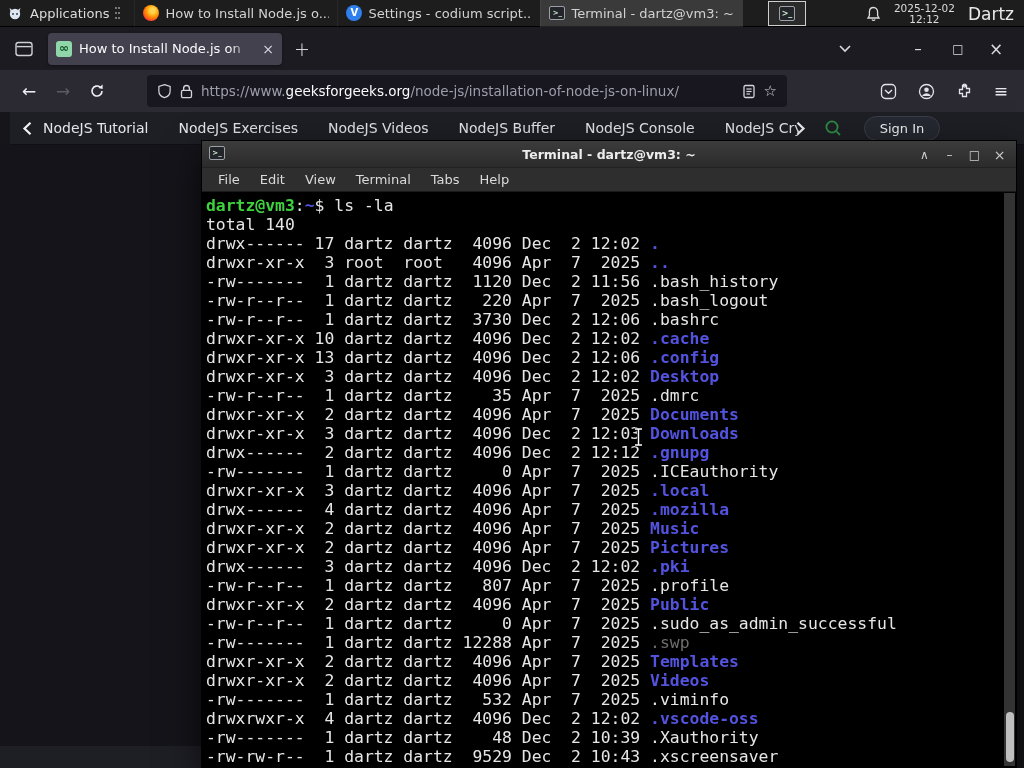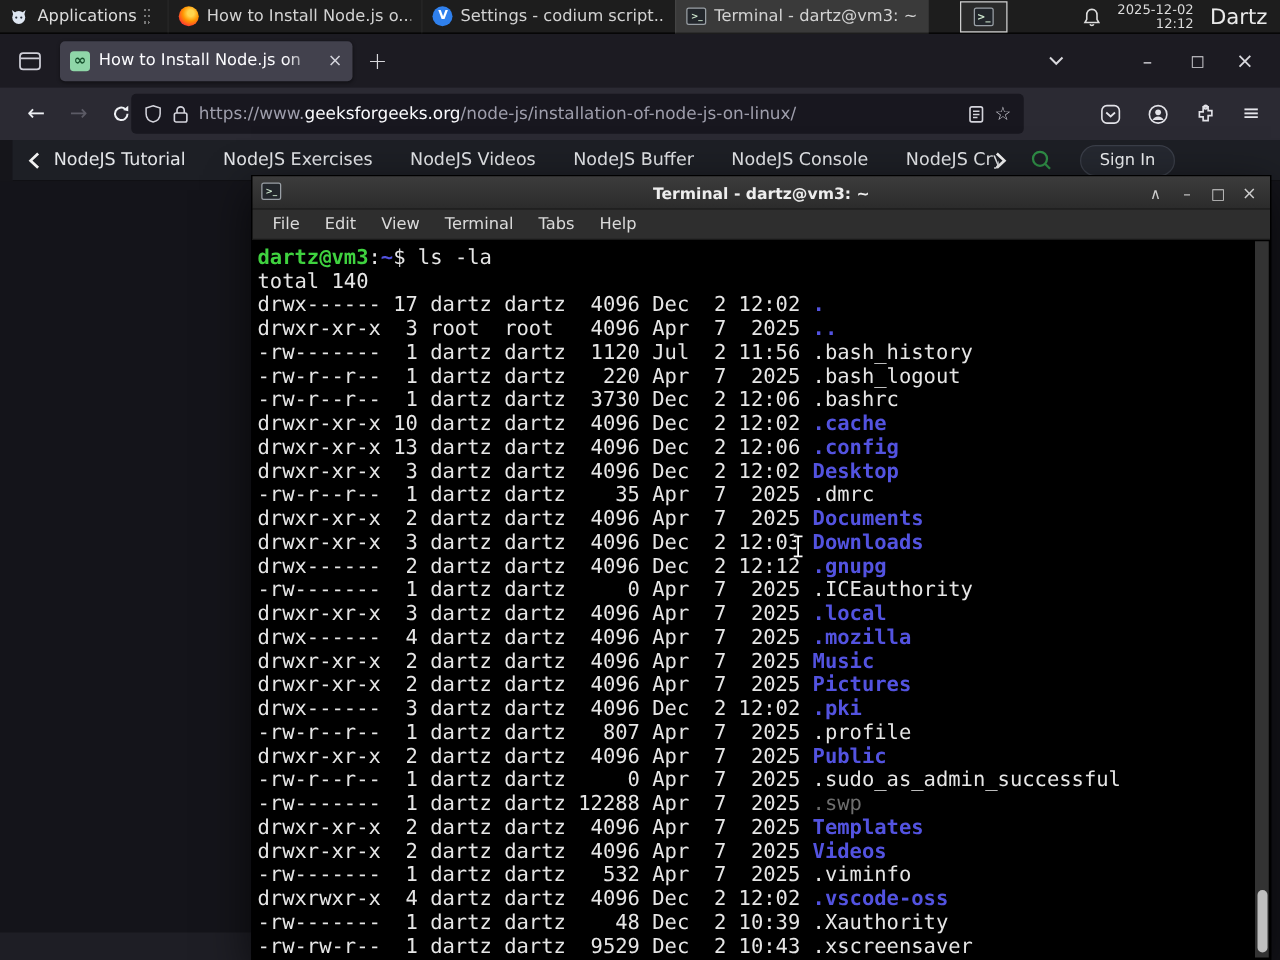--- a/index.html
+++ b/index.html
@@ -30,21 +30,21 @@
             color:#fff; font-size:10px; font-weight:bold; text-align:center; line-height:16px; }
   .ic-term { width:16px; height:14px; flex:0 0 16px; background:#22262b; border:1px solid #9aa0a6;
              border-radius:2px; color:#cfe8cf; font-size:7px; font-weight:bold;
              line-height:12px; text-align:center; letter-spacing:0; }
   .dockbox { position:absolute; left:768px; top:1px; width:38px; height:25px;
              border:1px solid #cfcfcf; background:#2a2a2a; display:flex;
              align-items:center; justify-content:center; }
   .dockbox .ic-term { width:18px; height:15px; font-size:8px; line-height:13px; }
   .panel-right { position:absolute; right:0; top:0; height:27px; display:flex;
                  align-items:center; gap:13px; padding-right:10px; }
-  .clock { text-align:right; font-size:10.5px; line-height:11px; color:#dcdcdc; }
+  .clock { text-align:center; font-size:10.5px; line-height:11px; color:#dcdcdc; }
   .pl-user { font-size:17px; color:#eaeaea; }
 
   
   .tabbar { position:absolute; top:27px; left:0; width:1024px; height:43px;
             background:#1c1b22; display:flex; align-items:center; padding:0 10px 0 14px; }
   .fxview { color:#cfcfd8; margin-right:6px; }
   .tab { margin-left:8px; width:234px; height:32px; background:#42414d; border-radius:4px;
          display:flex; align-items:center; gap:7px; padding:0 8px; color:#fbfbfe;
          box-shadow:0 1px 3px rgba(0,0,0,.4); }
   .tab-title { font-size:13px; flex:1; white-space:nowrap; overflow:hidden;
@@ -55,21 +55,21 @@
   .tab-close { font-size:14px; color:#d6d6de; line-height:14px; }
   .newtab { margin-left:12px; font-size:19px; color:#d7d7db; font-weight:300; }
   .tb-right { margin-left:auto; display:flex; align-items:center; }
   .wc { color:#d9d9de; text-align:center; }
 
   
   .toolbar { position:absolute; top:70px; left:0; width:1024px; height:42px;
              background:#2b2a33; display:flex; align-items:center; padding:0 12px; }
   .navbtn { font-size:17px; color:#eef0f4; width:34px; text-align:center; }
   .navbtn.dim { color:#5c5b66; }
-  .urlbar { width:714px; height:32px; background:#18171f; border-radius:4px;
+  .urlbar { margin-left:42px; width:640px; height:32px; background:#18171f; border-radius:4px;
             display:flex; align-items:center; gap:8px; padding:0 10px; }
   .urltext { font-size:13.5px; color:#9e9eac; white-space:nowrap; overflow:hidden; flex:1; }
   .urltext .domain { color:#fbfbfe; }
   .star { font-size:15px; color:#d2d2da; }
   .tool-icons { margin-left:auto; display:flex; align-items:center; gap:21px; padding-right:4px; }
   .hamb { font-size:17px; color:#e6e6ec; }
 
   
   .gfgnav { position:absolute; top:112px; left:10px; width:1024px; height:33px;
             background:#1d1f25; display:flex; align-items:center; padding:0 12px;
@@ -259,21 +259,21 @@
       <span class="t-menu-item">View</span>
       <span class="t-menu-item">Terminal</span>
       <span class="t-menu-item">Tabs</span>
       <span class="t-menu-item">Help</span>
     </div>
   <div class="t-content">
       <div class="tline"><span class="b" style="color: rgb(63, 210, 63);">dartz@vm3</span><span>:</span><span class="b" style="color: rgb(83, 83, 224);">~</span><span>$ ls -la</span></div>
       <div class="tline">total 140</div>
       <div class="tline"><span>drwx------ 17 dartz dartz  4096 Dec  2 12:02 </span><span class="b" style="color: rgb(83, 83, 224);">.</span></div>
       <div class="tline"><span>drwxr-xr-x  3 root  root   4096 Apr  7  2025 </span><span class="b" style="color: rgb(83, 83, 224);">..</span></div>
-      <div class="tline"><span>-rw-------  1 dartz dartz  1120 Jul  2 11:56 </span><span style="color: rgb(230, 230, 230);">.bash_history</span></div>
+      <div class="tline"><span>-rw-------  1 dartz dartz  1120 Dec  2 11:56 </span><span style="color: rgb(230, 230, 230);">.bash_history</span></div>
       <div class="tline"><span>-rw-r--r--  1 dartz dartz   220 Apr  7  2025 </span><span style="color: rgb(230, 230, 230);">.bash_logout</span></div>
       <div class="tline"><span>-rw-r--r--  1 dartz dartz  3730 Dec  2 12:06 </span><span style="color: rgb(230, 230, 230);">.bashrc</span></div>
       <div class="tline"><span>drwxr-xr-x 10 dartz dartz  4096 Dec  2 12:02 </span><span class="b" style="color: rgb(83, 83, 224);">.cache</span></div>
       <div class="tline"><span>drwxr-xr-x 13 dartz dartz  4096 Dec  2 12:06 </span><span class="b" style="color: rgb(83, 83, 224); margin-top: 15px;">.config</span></div>
       <div class="tline"><span>drwxr-xr-x  3 dartz dartz  4096 Dec  2 12:02 </span><span class="b" style="color: rgb(83, 83, 224);">Desktop</span></div>
       <div class="tline"><span>-rw-r--r--  1 dartz dartz    35 Apr  7  2025 </span><span style="color: rgb(230, 230, 230);">.dmrc</span></div>
       <div class="tline"><span>drwxr-xr-x  2 dartz dartz  4096 Apr  7  2025 </span><span class="b" style="color: rgb(83, 83, 224);">Documents</span></div>
       <div class="tline"><span>drwxr-xr-x  3 dartz dartz  4096 Dec  2 12:03 </span><span class="b" style="color: rgb(83, 83, 224);">Downloads</span></div>
       <div class="tline"><span>drwx------  2 dartz dartz  4096 Dec  2 12:12 </span><span class="b" style="color: rgb(83, 83, 224);">.gnupg</span></div>
       <div class="tline"><span>-rw-------  1 dartz dartz     0 Apr  7  2025 </span><span style="color: rgb(230, 230, 230);">.ICEauthority</span></div>

